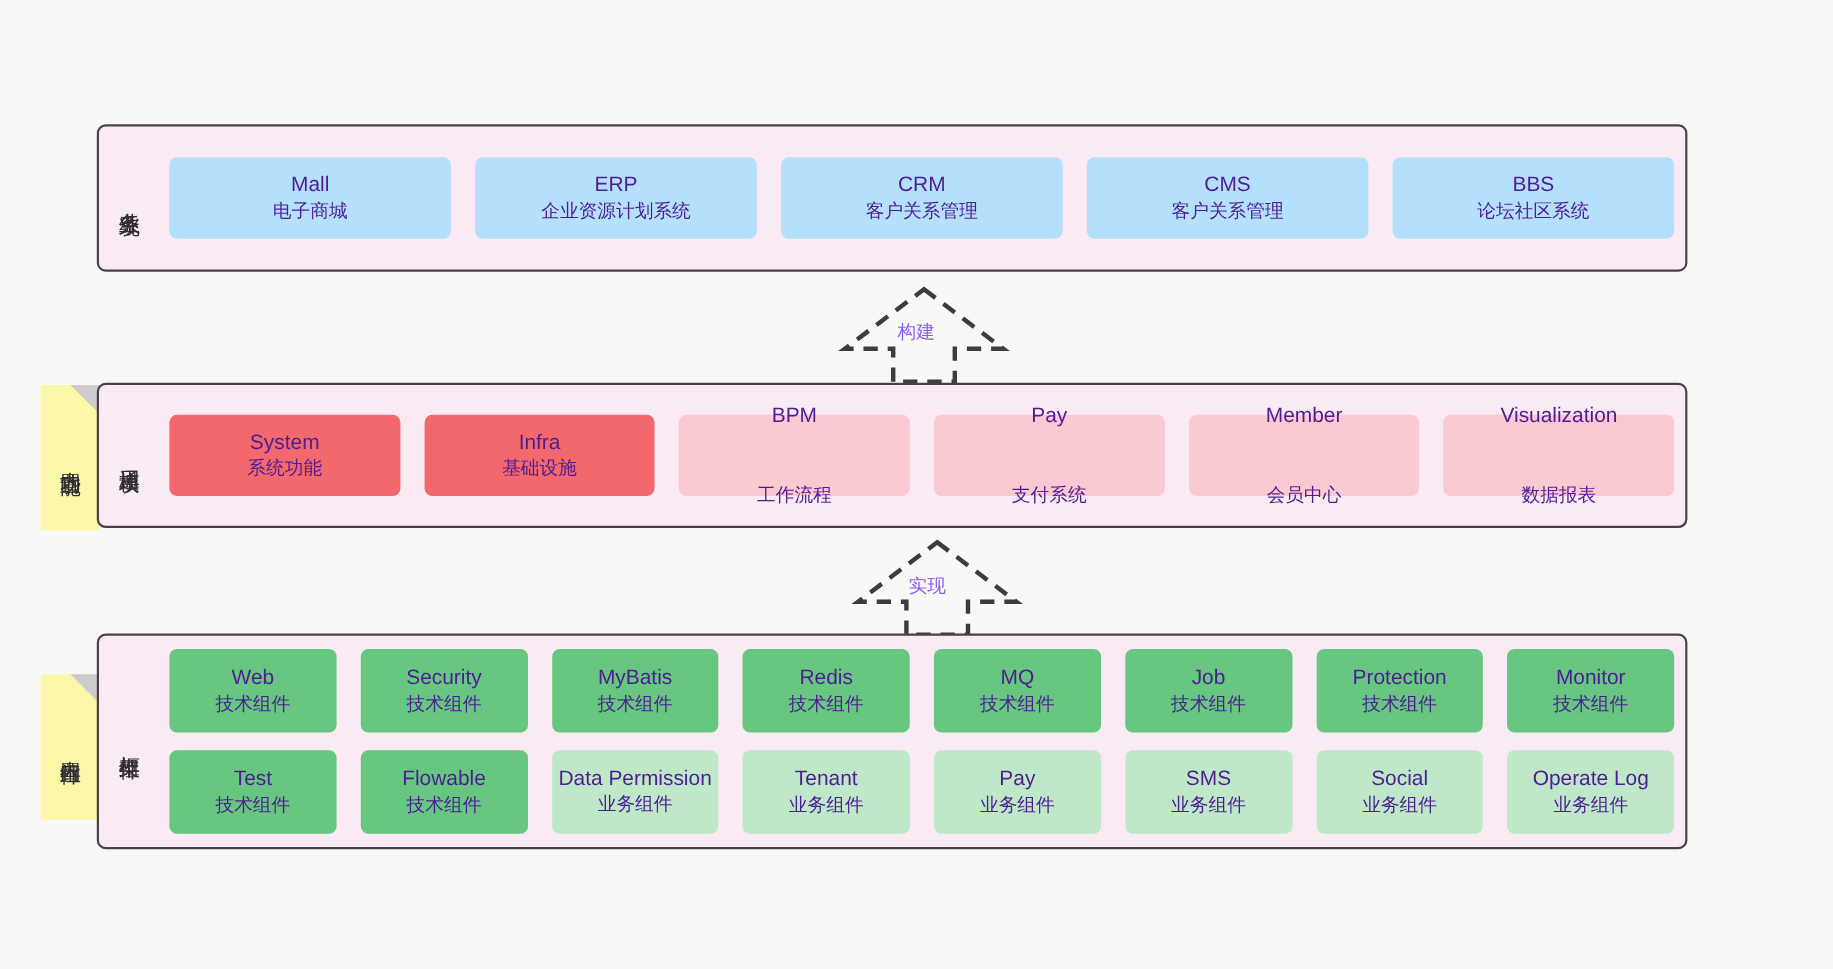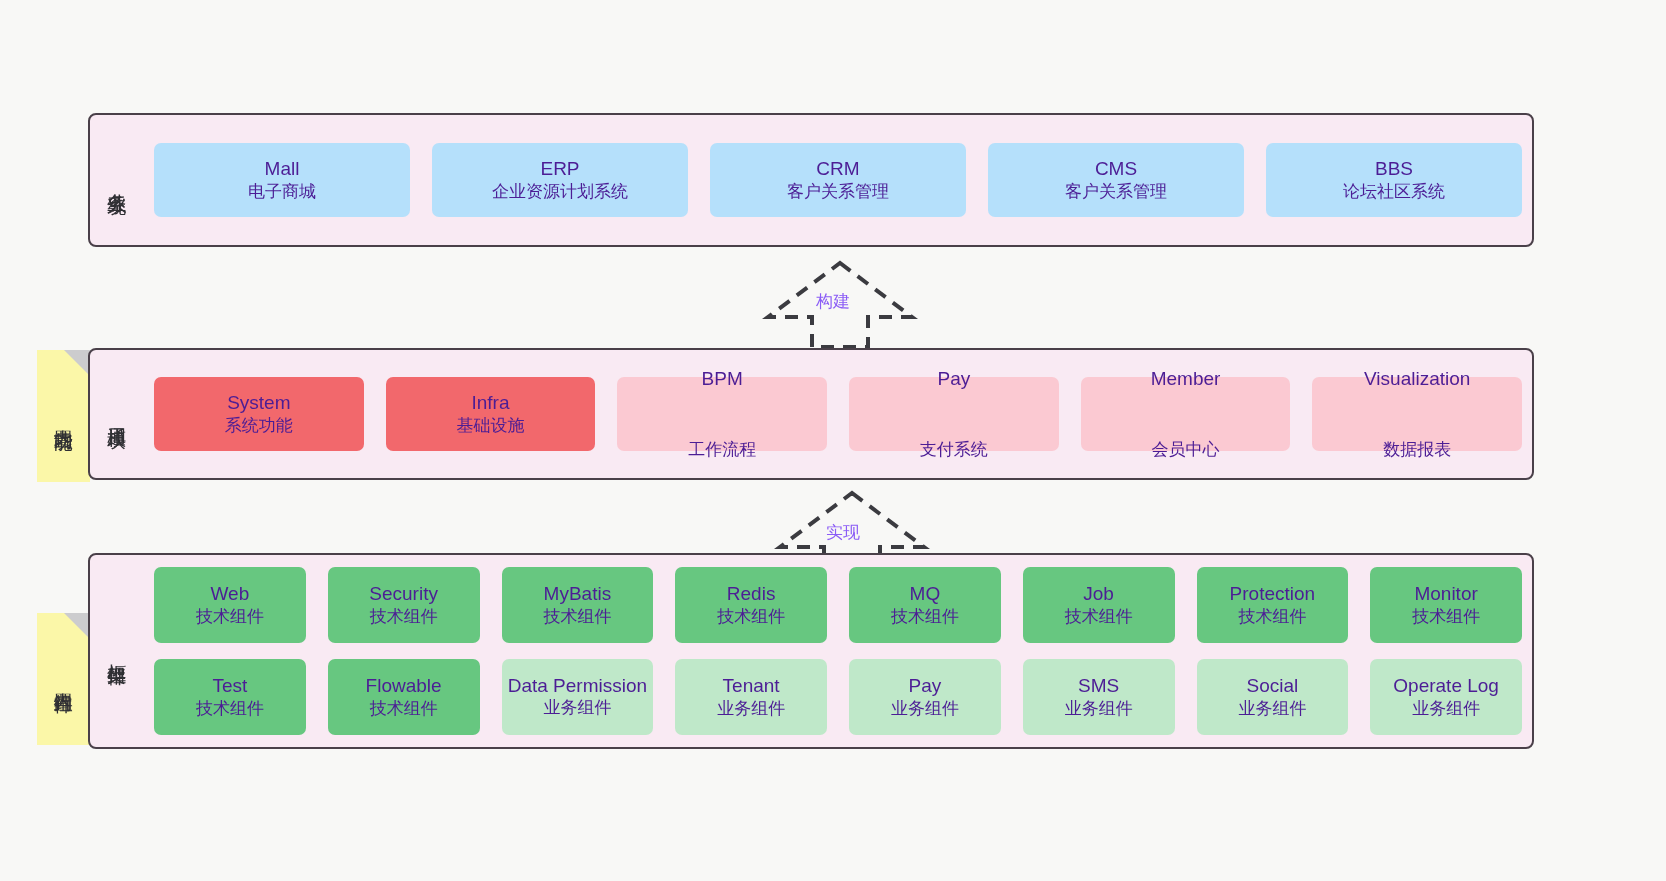--- a/index.html
+++ b/index.html
@@ -83,21 +83,21 @@
   .green  { background: #67c780; }
   .mint   { background: #bfe8c9; }
 
   
   #band-business { left: 88px;  top: 113px; width: 1446px; height: 134px; }
   #band-business .card { height: 74px; }
 
   #band-modules  { left: 88px;  top: 348px; width: 1446px; height: 132px; }
   #band-modules .card { height: 74px; }
 
-  #band-framework{ left: 88px;  top: 553px; width: 1446px; height: 196px; }
+  #band-framework{ left: 88px;  top: 576px; width: 1446px; height: 196px; }
   #band-framework .card { height: 76px; }
 
   
   .note {
     position: absolute;
     background: #fbf7a8;
     color: #2f2f33;
     font-size: 19px;
     letter-spacing: 1px;
     line-height: 1.12;

